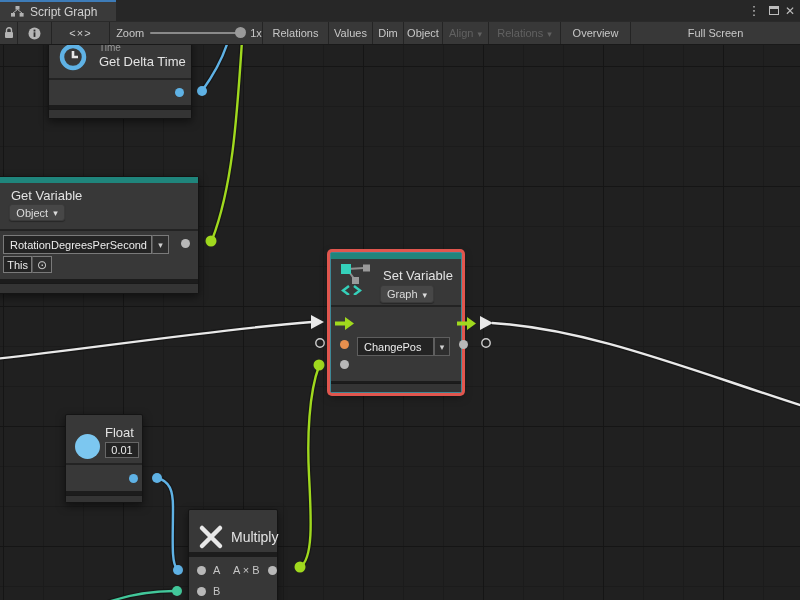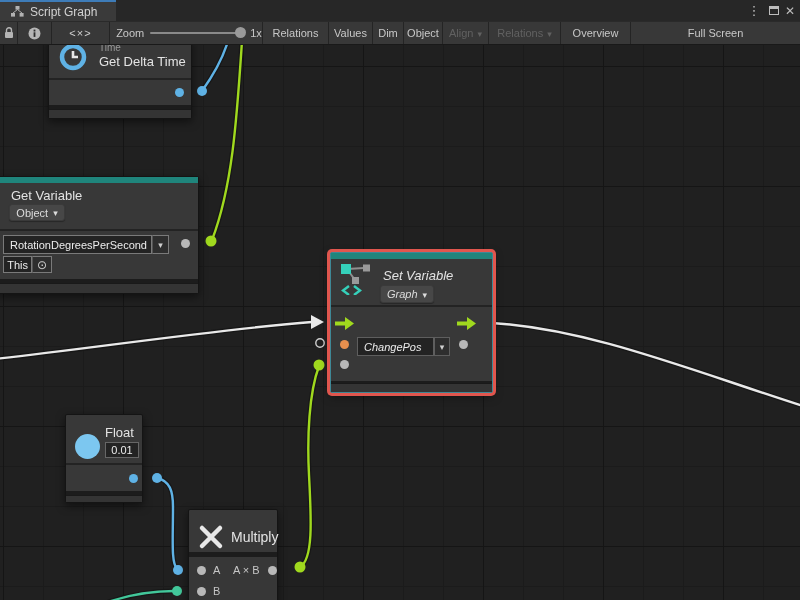--- a/index.html
+++ b/index.html
@@ -212,21 +212,21 @@
       <div class="field tail" style="left:4px;top:79px;width:29px;height:17px;padding:0 3px;">
         <span>This</span>
       </div>
       <div class="fieldbtn" style="left:33px;top:79px;width:20px;height:17px;font-size:12px;">
         <span>⊙</span>
       </div>
       <div class="n-gapbar" style="top:102px;height:4px;"></div>
       <div class="n-footer" style="top:106px;bottom:0;"></div>
     </div>
 
-    <div class="node" id="node-setvar" style="left:330px;top:207px;width:163px;height:141px;font-style:italic;">
+    <div class="node" id="node-setvar" style="left:330px;top:207px;width:132px;height:141px;">
       <div class="n-strip"></div>
       <svg class="abs" style="left:9px;top:10px;" width="34" height="32" viewBox="0 0 34 32">
         <path d="M7 6 L24 5 M7 6 L15 17" stroke="#8f8f8f" stroke-width="2"></path>
         <rect x="1" y="1" width="10" height="10" fill="#35d0ba"></rect>
         <rect x="23" y="1.5" width="7" height="7" fill="#9a9a9a"></rect>
         <rect x="12" y="14" width="7" height="7" fill="#9a9a9a"></rect>
         <path d="M9 23 L3 27.5 L9 32 M14 23 L20 27.5 L14 32" fill="none" stroke="#35d0ba" stroke-width="2.4"></path>
       </svg>
       <div class="n-title" style="left:52px;top:15px;">Set Variable</div>
       <div class="dd" style="left:49px;top:32px;width:54px;height:18px;">

